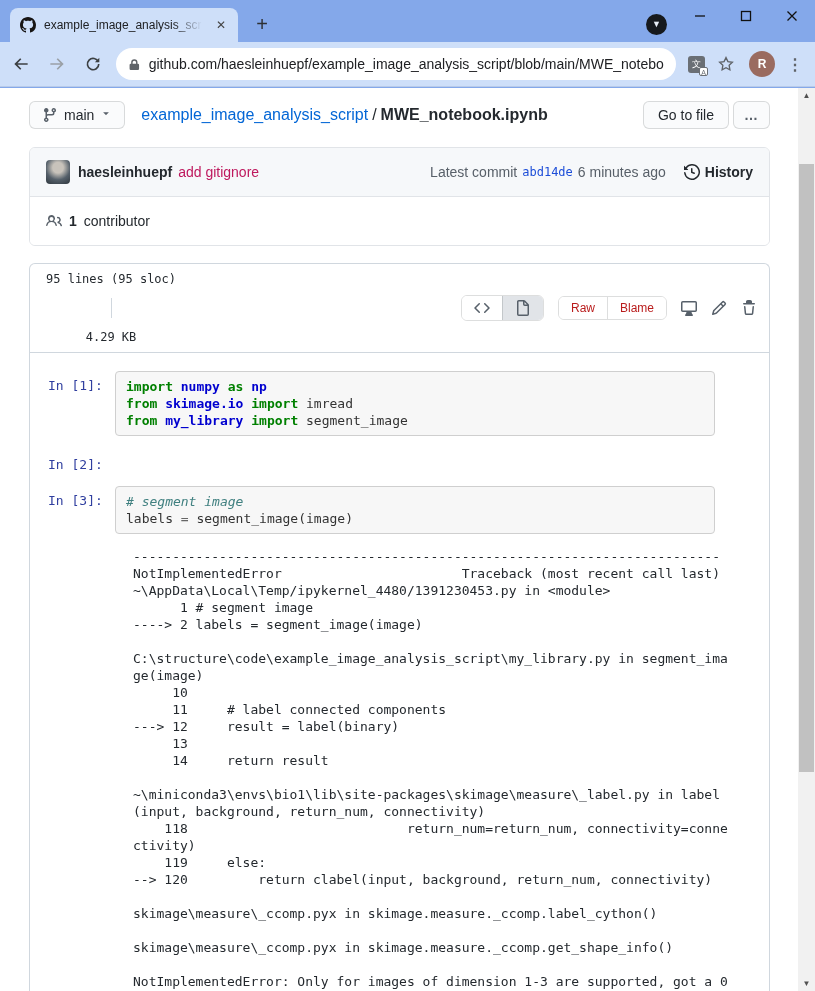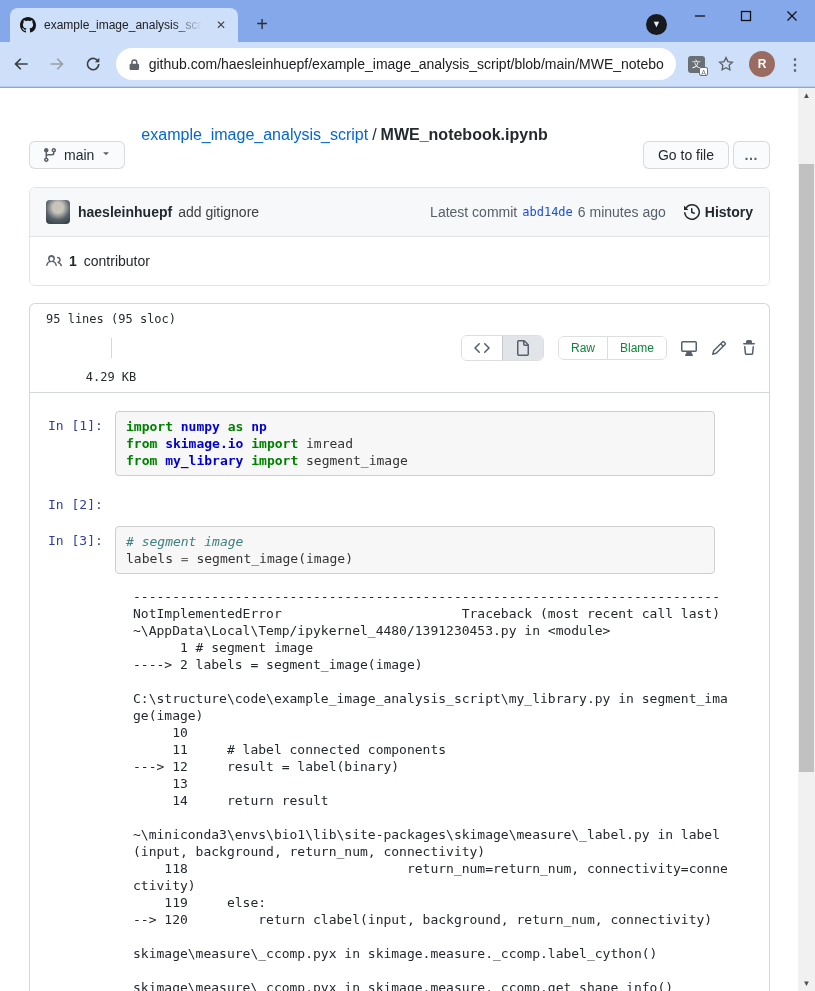--- a/index.html
+++ b/index.html
@@ -46,54 +46,54 @@
   .sb-arrow { position:absolute; left:0; width:17px; height:15px; color:#505050; font-size:8px;
               text-align:center; line-height:15px; }
   .sb-up { top:0; } .sb-down { bottom:0; }
   .sb-thumb { position:absolute; left:1px; width:15px; top:76px; height:608px; background:#c1c1c1; }
 
   .content { width:741px; margin:13px auto 0 29px; }
 
   
   .file-nav { display:flex; align-items:center; }
   .btn { background:#fafbfc; border:1px solid rgba(27,31,35,0.15); border-radius:6px; color:#24292e;
-         font-size:14px; display:inline-flex; align-items:flex-start; gap:6px; padding:5px 14px; cursor:pointer;margin-top:40px; }
+         font-size:14px; display:inline-flex; align-items:flex-start; gap:6px; padding:5px 14px; cursor:pointer; }
   .branch-btn { padding:5px 12px; }
   .breadcrumb { font-size:16px; margin-left:16px; flex:1; white-space:nowrap; }
   .breadcrumb a { color:#0366d6; text-decoration:none; }
   .breadcrumb .sep { color:#24292e; margin:0 4px; }
   .breadcrumb .final { font-weight:600; color:#24292e; }
   .nav-actions { display:flex; gap:4px; }
   .kebab-btn { padding:5px 10px; color:#586069; font-weight:bold; letter-spacing:1px; }
 
   
   .commit-box { margin-top:18px; border:1px solid #e1e4e8; border-radius:6px; overflow:hidden; }
   .commit-head { background:#f6f8fa; padding:12px 16px; display:flex; align-items:center;
                  border-bottom:1px solid #e1e4e8; }
   .avatar { width:24px; height:24px; border-radius:4px;
             background:radial-gradient(circle at 50% 32%, #c8c3bb 0 26%, #55606a 60%, #2e363d 100%); }
   .commit-author { font-weight:600; font-size:14px; color:#24292e; margin-left:8px; }
-  .commit-msg { font-size:14px; color:#404040; margin-left:6px; }
+  .commit-msg { font-size:14px; color:#be185d; margin-left:6px; }
   .commit-right { margin-left:auto; display:flex; align-items:center; font-size:14px; color:#586069; }
   .sha { font-family:"DejaVu Sans Mono", monospace; font-size:12px; margin:0 5px; color:#1d4ed8; }
   .history { display:flex; align-items:flex-end; gap:5px; margin-left:18px; color:#24292e; font-weight:600; }
   .contrib-row { background:#fff; padding:16px; display:flex; align-items:center; gap:7px;
                  font-size:14px; color:#24292e; }
   .contrib-row b { font-weight:600; }
 
   
   .file-box { margin-top:17px; border:1px solid #d0d7de; border-radius:6px 6px 0 0; border-bottom:none;
               min-height:720px; }
   .file-head { display:flex; align-items:center; padding:8px 12px 8px 16px; border-bottom:1px solid #d0d7de; }
   .file-meta { display:flex; align-items:center; font-family:"DejaVu Sans Mono", monospace; font-size:12px;
                color:#24292e; gap:12px;flex-direction:column; }
   .vdiv { width:1px; height:20px; background:#d0d7de; }
   .file-actions { margin-left:auto; display:flex; align-items:center; gap:14px; }
   .seg-group { display:inline-flex; border:1px solid rgba(27,31,35,0.15); border-radius:6px; overflow:hidden; }
-  .seg { padding:4px 12px; background:#fff; display:flex; align-items:center; font-size:12px; color:#15803d; }
+  .seg { padding:4px 12px; background:#fff; display:flex; align-items:center; font-size:12px; color:#b91c1c; }
   .seg + .seg { border-left:1px solid rgba(27,31,35,0.15); }
   .seg.sel { background:#e1e4e8; }
   .icon-btn { color:#57606a; display:flex; align-items:center; }
 
   
   .nb { padding:18px 0 16px 18px; }
   .cell { display:flex; margin-bottom:14px; }
   .prompt { width:67px; flex:0 0 67px; font-family:"DejaVu Sans Mono", monospace; font-size:13px;
             color:#303f9f; padding-top:7px; white-space:pre; }
   .input-area { width:600px; background:#f7f7f7; border:1px solid #cfcfcf; border-radius:4px;

